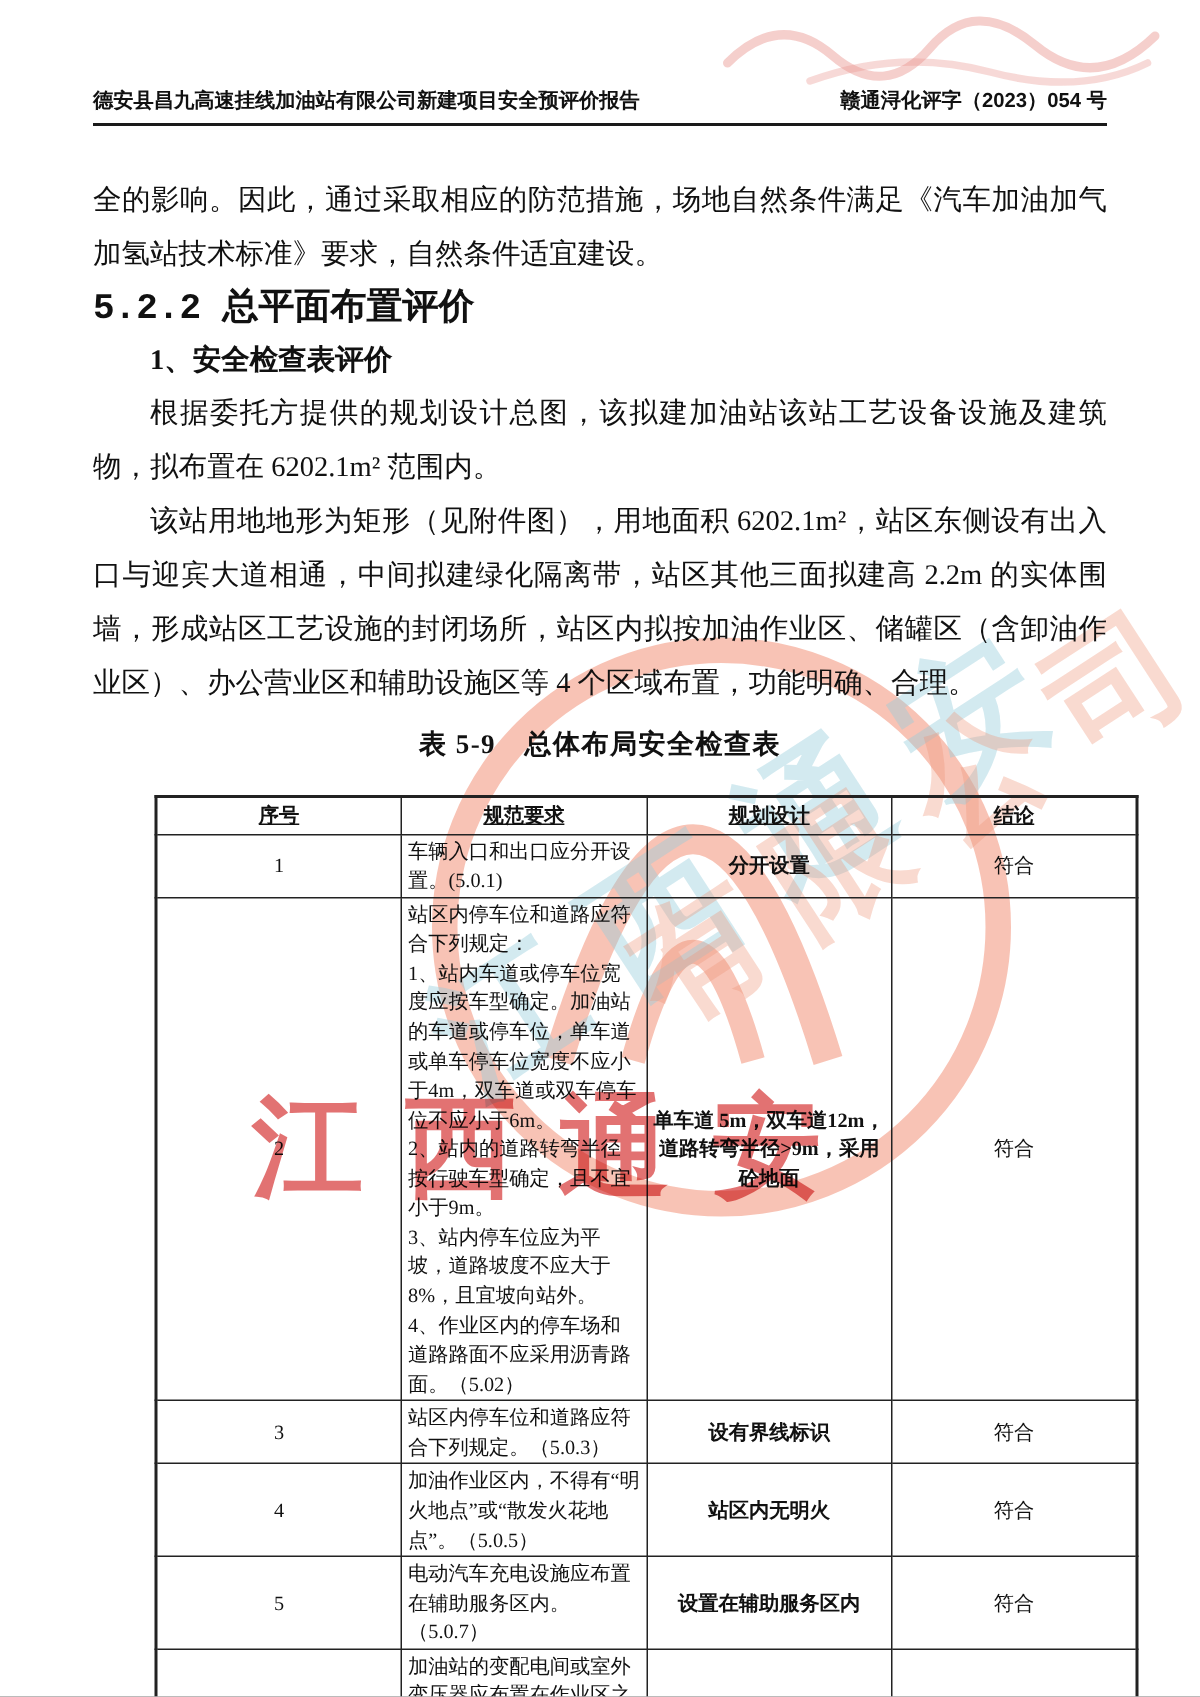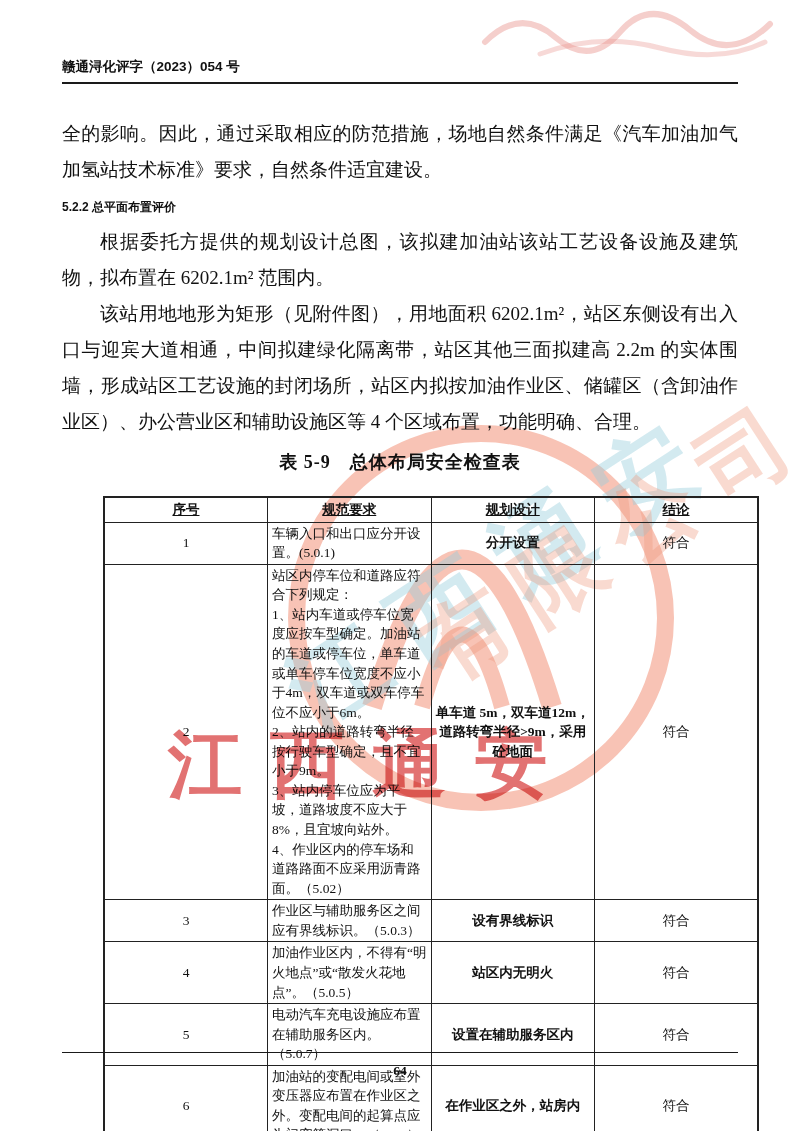--- a/index.html
+++ b/index.html
@@ -19,21 +19,21 @@
     padding-top:58px;padding-bottom:6px;
     border-bottom:2px solid #1a1a1a;
     font-family:"Liberation Sans","DejaVu Sans",sans-serif;
     font-weight:bold;font-size:13.5px;
   }
   
   .body-text{font-size:19px;line-height:36px;text-align:justify;margin-top:32px;}
   .para{margin:0;}
   .para.first{margin-top:10px;}
   .para.indent{text-indent:2em;}
-  .h-num{font-family:Liberation Sans, sans-serif;font-weight:bold;font-size:12px;line-height:34px;margin:2px 0 0 0;}
+  .h-num{font-family:Liberation Mono, monospace;font-weight:bold;font-size:24px;line-height:34px;margin:2px 0 0 0;}
   .h-sub{font-weight:bold;font-size:19px;line-height:34px;margin:0 0 0 38px;}
   
   .tbl-caption{
     text-align:center;font-weight:bold;font-size:18px;
     margin:10px 0 22px 0;letter-spacing:1px;
   }
   table.checklist{
     border-collapse:collapse;
     margin-left:41px;
     width:656px;
@@ -110,26 +110,28 @@
   <div class="wm wm-diag wm-diag-2">有限公司</div>
   <div class="wm wm-red">江西通安</div>
   <svg class="wm wm-scribble" width="300" height="60">
     <path d="M5 40 Q 40 5 75 35 T 140 30 T 210 28 T 290 22" fill="none" stroke="rgba(214,60,50,0.45)" stroke-width="6" stroke-linecap="round"></path>
     <path d="M60 52 Q 120 30 180 46 T 285 40" fill="none" stroke="rgba(214,60,50,0.35)" stroke-width="5" stroke-linecap="round"></path>
   </svg>
 
   <div class="content">
 
     <div class="doc-header">
+      <span>德安县昌九高速挂线加油站有限公司新建项目安全预评价报告</span>
       <span>赣通浔化评字（2023）054 号</span>
     </div>
 
     <div class="body-text">
       <p class="para first">全的影响。因此，通过采取相应的防范措施，场地自然条件满足《汽车加油加气加氢站技术标准》要求，自然条件适宜建设。</p>
       <p class="h-num">5.2.2 总平面布置评价</p>
+      <p class="h-sub">1、安全检查表评价</p>
       <p class="para indent">根据委托方提供的规划设计总图，该拟建加油站该站工艺设备设施及建筑物，拟布置在 6202.1m² 范围内。</p>
       <p class="para indent">该站用地地形为矩形（见附件图），用地面积 6202.1m²，站区东侧设有出入口与迎宾大道相通，中间拟建绿化隔离带，站区其他三面拟建高 2.2m 的实体围墙，形成站区工艺设施的封闭场所，站区内拟按加油作业区、储罐区（含卸油作业区）、办公营业区和辅助设施区等 4 个区域布置，功能明确、合理。</p>
     </div>
 
     <div class="tbl-caption">表 5-9　总体布局安全检查表</div>
 
     <table class="checklist">
       <thead>
         <tr>
           <th>序号</th>
@@ -150,21 +152,21 @@
           <td class="c-req">站区内停车位和道路应符合下列规定：
 1、站内车道或停车位宽度应按车型确定。加油站的车道或停车位，单车道或单车停车位宽度不应小于4m，双车道或双车停车位不应小于6m。
 2、站内的道路转弯半径按行驶车型确定，且不宜小于9m。
 3、站内停车位应为平坡，道路坡度不应大于8%，且宜坡向站外。
 4、作业区内的停车场和道路路面不应采用沥青路面。（5.02）</td>
           <td class="c-plan">单车道 5m，双车道12m，道路转弯半径&gt;9m，采用砼地面</td>
           <td class="c-con">符合</td>
         </tr>
         <tr>
           <td class="c-no">3</td>
-          <td class="c-req">作业区与辅助服务区之间应有界线标识。（5.0.3）</td>
+          <td class="c-req">站区内停车位和道路应符合下列规定。（5.0.3）</td>
           <td class="c-plan">设有界线标识</td>
           <td class="c-con">符合</td>
         </tr>
         <tr>
           <td class="c-no">4</td>
           <td class="c-req">加油作业区内，不得有“明火地点”或“散发火花地点”。（5.0.5）</td>
           <td class="c-plan">站区内无明火</td>
           <td class="c-con">符合</td>
         </tr>
         <tr>
@@ -177,17 +179,14 @@
           <td class="c-no">6</td>
           <td class="c-req">加油站的变配电间或室外变压器应布置在作业区之外。变配电间的起算点应为门窗等洞口。（5.0.8）</td>
           <td class="c-plan">在作业区之外，站房内</td>
           <td class="c-con">符合</td>
         </tr>
 
       </tbody>
     </table>
   </div>
 
-  <div class="doc-footer">
-    <span>64</span>
-  </div>
 
 </div>
 
 </body></html>

